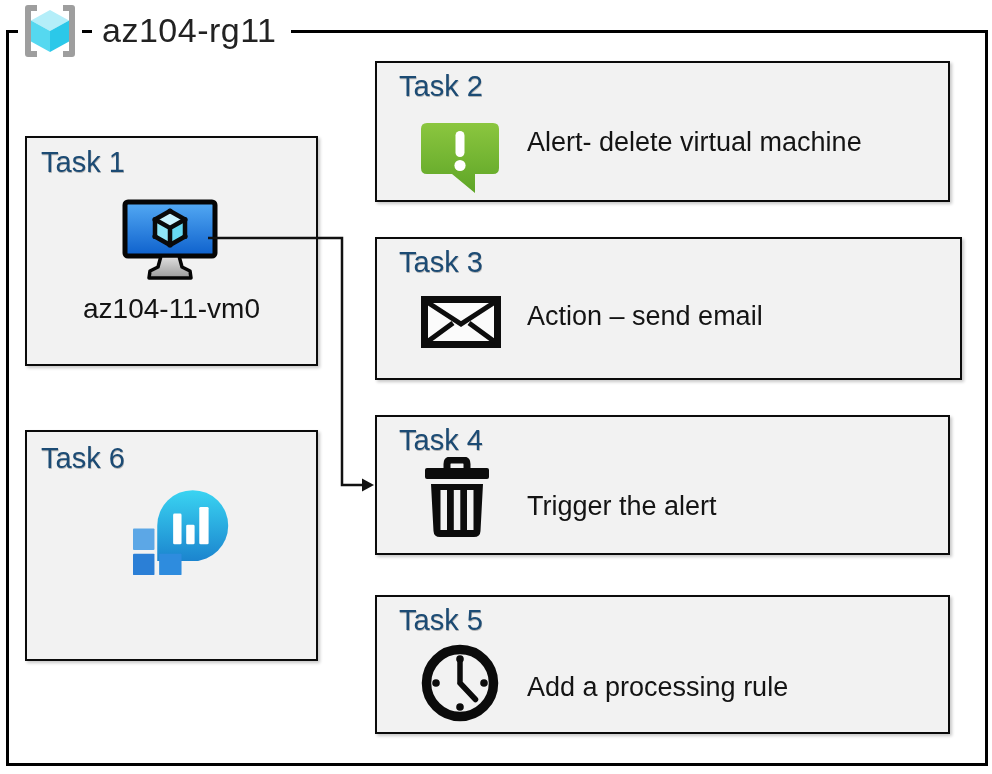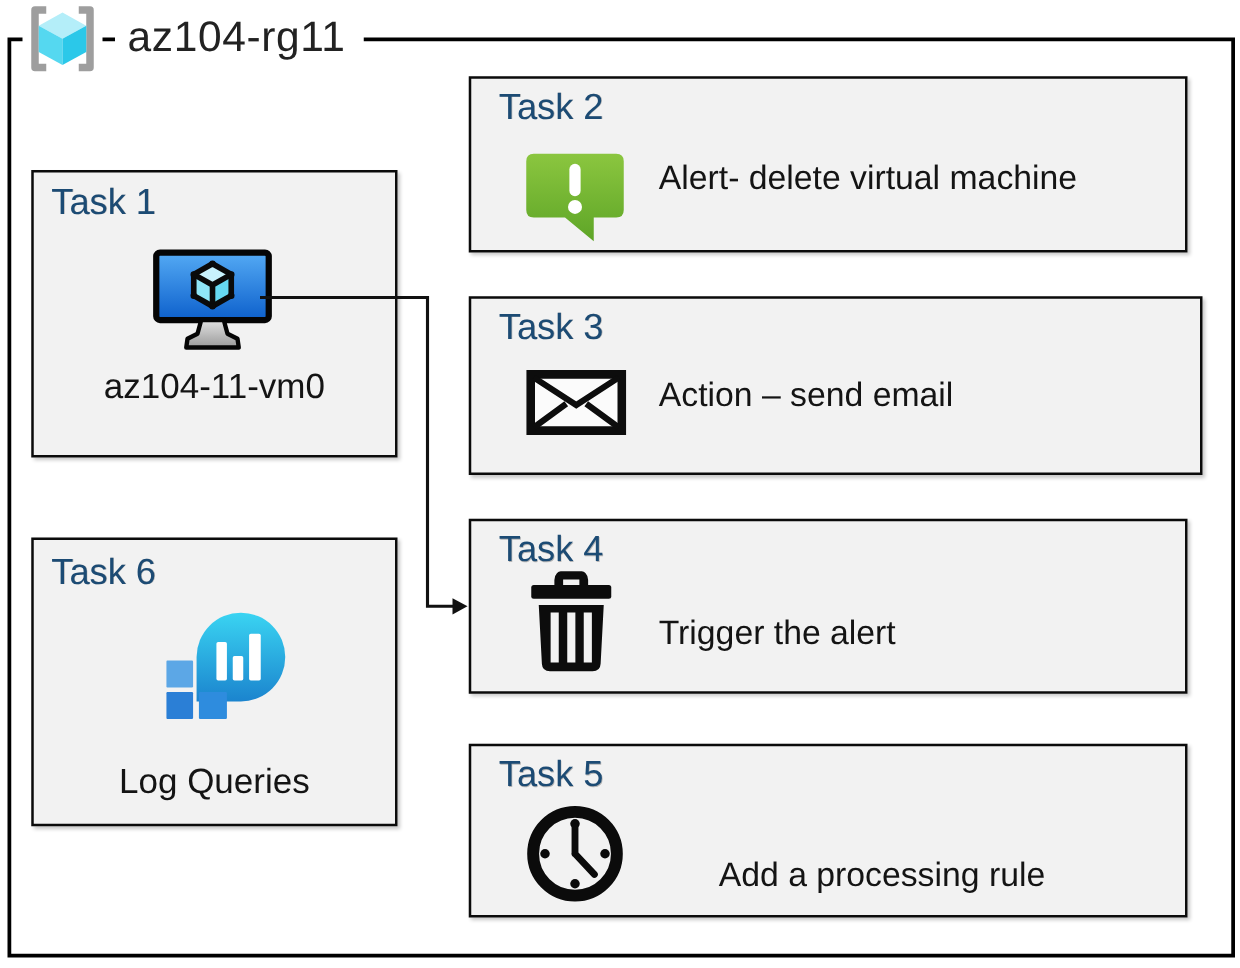--- a/index.html
+++ b/index.html
@@ -53,21 +53,21 @@
   .task-box.right .box-title{left:22px;top:7px;}
   .task-box.right .box-label{left:150px;}
 
   #task2-box .icon{left:42px;top:58px;}
   #task2-box .box-label{top:64px;}
   #task3-box .icon{left:44px;top:57px;}
   #task3-box .box-label{top:62px;}
   #task4-box .icon{left:46px;top:40px;}
   #task4-box .box-label{top:74px;}
   #task5-box .icon{left:43px;top:46px;}
-  #task5-box .box-label{top:88px;margin-left:48px;}
+  #task5-box .box-label{top:75px;}
 
   .connector-layer{
     position:absolute;left:0;top:0;width:992px;height:774px;
     pointer-events:none;
   }
 </style>
 </head>
 <body>
 
 <div class="outer-frame"></div>
@@ -127,21 +127,20 @@
       </defs>
       <path d="M26,76 L26,38 A38,38 0 0 1 102,38 A38,38 0 0 1 64,76 Z" fill="url(#logGrad)"></path>
       <rect x="43" y="25" width="9" height="33" rx="1.5" fill="#ffffff"></rect>
       <rect x="57" y="37" width="9" height="21" rx="1.5" fill="#ffffff"></rect>
       <rect x="71" y="18" width="10" height="40" rx="1.5" fill="#ffffff"></rect>
       <rect x="0" y="41" width="23" height="23" rx="1" fill="#5CA7E6"></rect>
       <rect x="0" y="68" width="23" height="23" rx="1" fill="#2B7FD6"></rect>
       <rect x="28" y="68" width="24" height="23" rx="1" fill="#2E8CDE"></rect>
     </svg>
   </div>
-  <div class="box-label">Log Queries</div>
 </div>
 
 <div class="task-box right" id="task2-box">
   <div class="box-title">Task 2</div>
   <div class="icon">
     <svg width="82" height="74" viewBox="0 0 82 74">
       <defs>
         <linearGradient id="alertGrad" x1="0" y1="0" x2="0" y2="1">
           <stop offset="0" stop-color="#8BC63F"></stop>
             <stop offset="1" stop-color="#5EA527"></stop>

